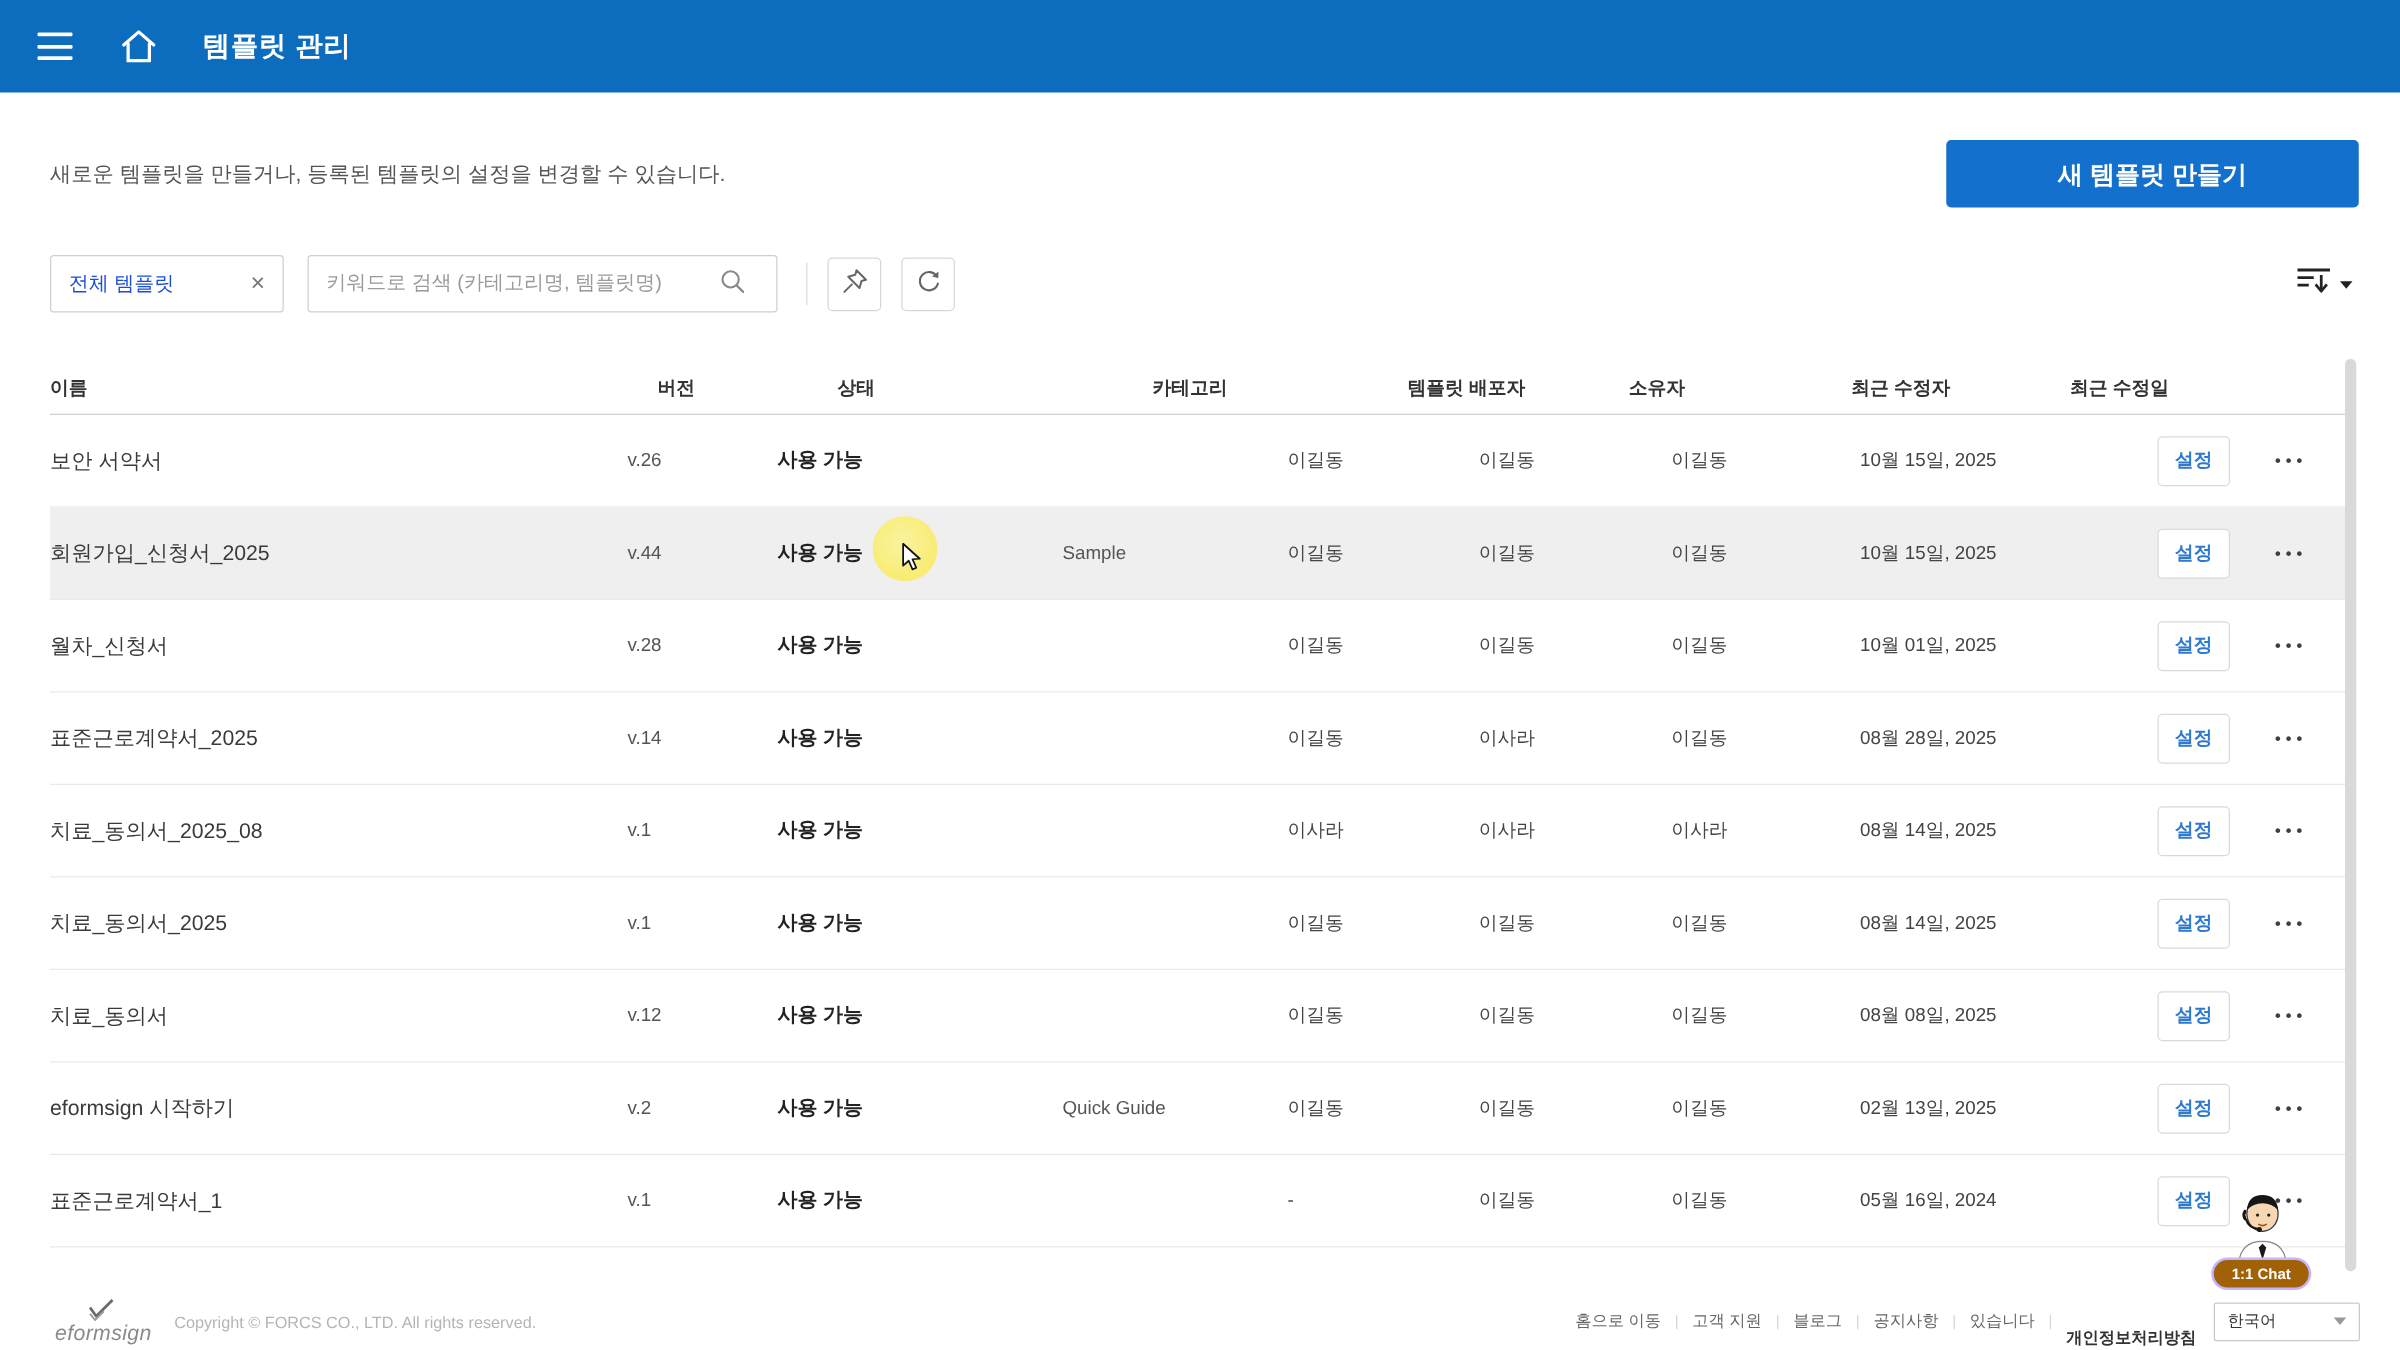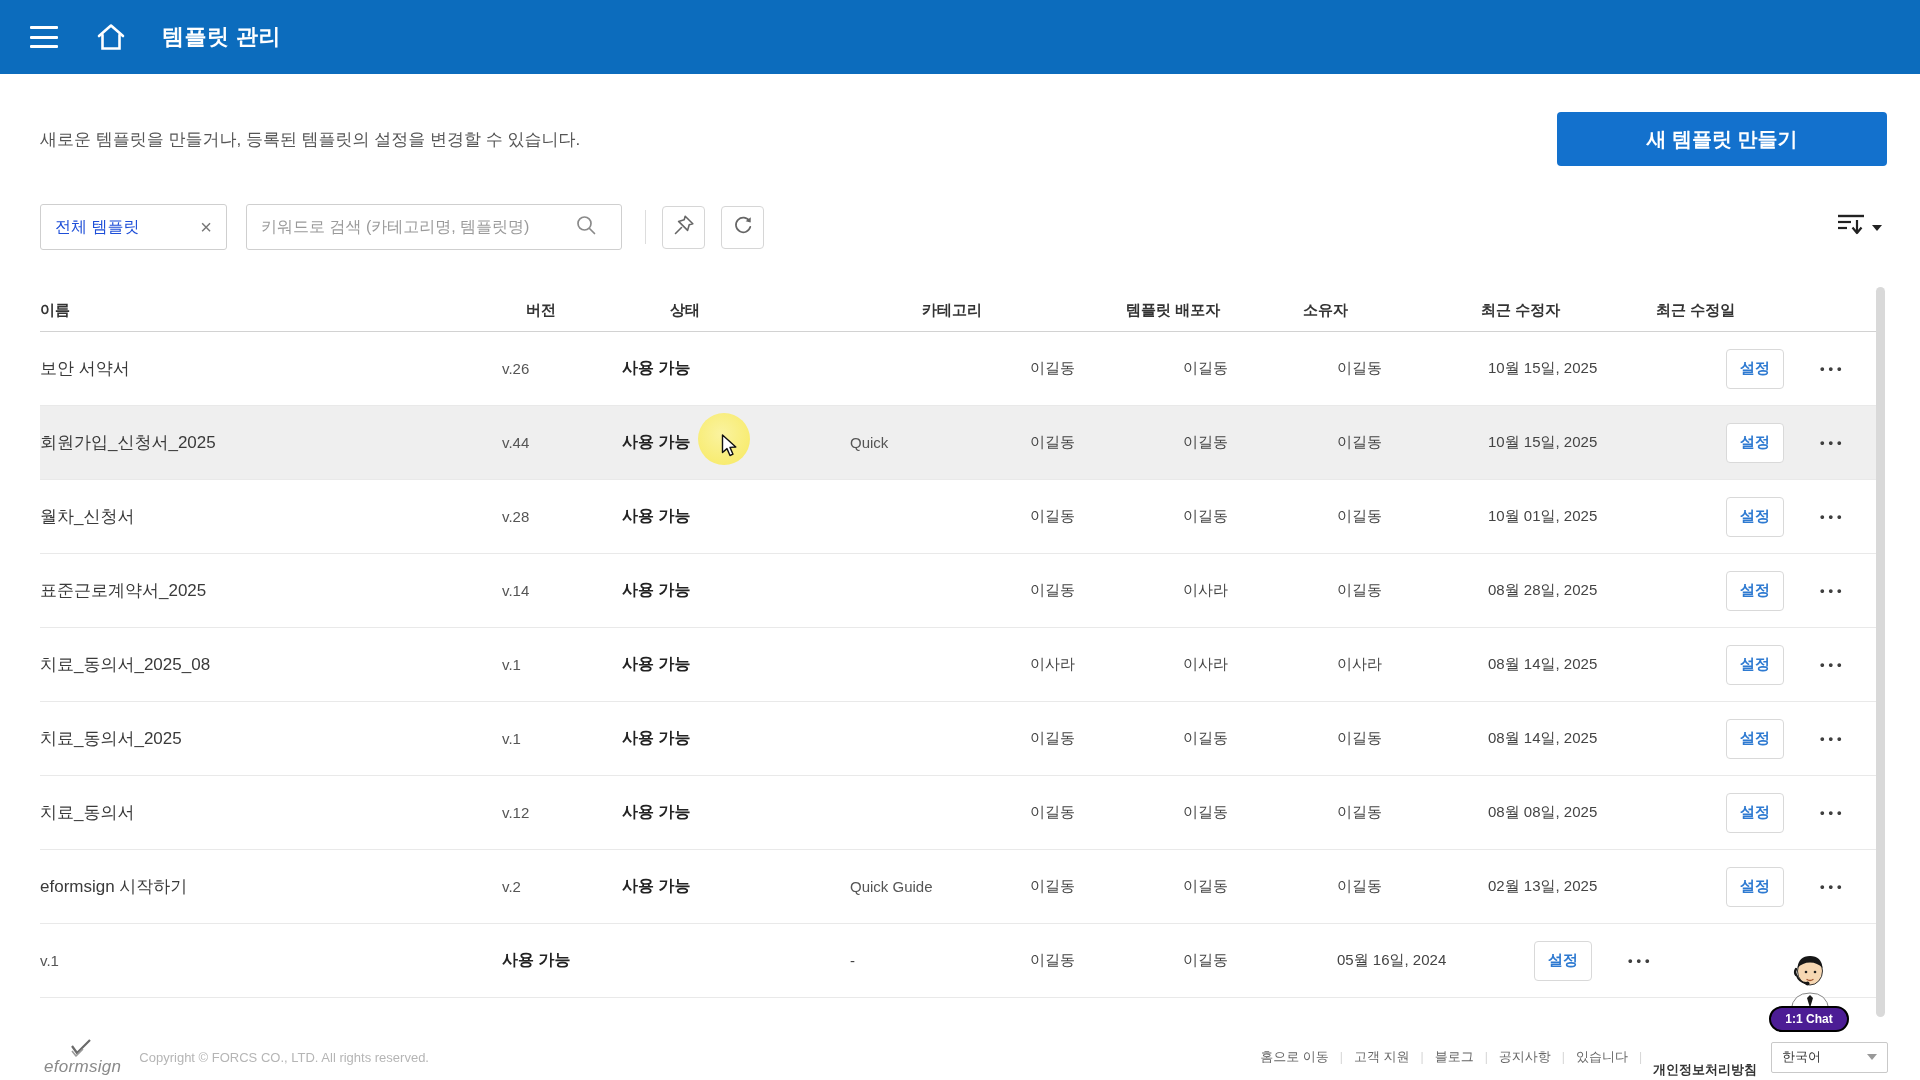--- a/index.html
+++ b/index.html
@@ -82,22 +82,22 @@
   .flink.bold { font-weight:bold; color:#333;margin-top:26px; }
   .fsep { color:#d5d5d5; font-size:12px; margin:0 11px; }
   .lang-select { width:117px; height:31px; border:1px solid #c9c9c9; border-radius:2px;
     margin-left:14px; display:flex; align-items:center; padding:0 10px; cursor:pointer; background:#fff; }
   .lang-select .lang-label { font-size:13px; color:#333; flex:1; }
   .lang-caret { width:0; height:0; border-left:5px solid transparent; border-right:5px solid transparent;
     border-top:6px solid #999; }
 
   
   .chat-widget { position:absolute; left:1765px; top:952px; width:90px; z-index:40; }
-  .chat-pill { position:absolute; left:4px; top:54px; width:80px; height:26px; background:#4c1d95;
-    border:2px solid #000000; border-radius:13px; color:#fff; font-size:12px; font-weight:bold;
+  .chat-pill { position:absolute; left:4px; top:54px; width:80px; height:26px; background:#a16207;
+    border:2px solid #c4b5fd; border-radius:13px; color:#fff; font-size:12px; font-weight:bold;
     display:flex; align-items:center; justify-content:center; cursor:pointer; }
   .chat-avatar { position:absolute; left:22px; top:0; }
 </style>
 </head>
 <body>
 
 <div class="topbar">
   <div class="menu-btn">
     <span></span>
       <span></span>
@@ -183,21 +183,21 @@
         <div class="td-date">10월 15일, 2025</div>
         <div class="td-actions">
           <button class="settings-btn">설정</button>
           <span class="more-btn">•••</span>
         </div>
       </div>
       <div class="trow hl">
         <div class="td-name">회원가입_신청서_2025</div>
         <div class="td-ver">v.44</div>
         <div class="td-status">사용 가능</div>
-        <div class="td-cat">Quick</div>
+        <div class="td-cat">Sample</div>
         <div class="td-person">이길동</div>
         <div class="td-person">이길동</div>
         <div class="td-person">이길동</div>
         <div class="td-date">10월 15일, 2025</div>
         <div class="td-actions">
           <button class="settings-btn">설정</button>
           <span class="more-btn">•••</span>
         </div>
       </div>
       <div class="trow">
@@ -278,20 +278,21 @@
         <div class="td-person">이길동</div>
         <div class="td-person">이길동</div>
         <div class="td-person">이길동</div>
         <div class="td-date">02월 13일, 2025</div>
         <div class="td-actions">
           <button class="settings-btn">설정</button>
           <span class="more-btn">•••</span>
         </div>
       </div>
       <div class="trow">
+        <div class="td-name">표준근로계약서_1</div>
         <div class="td-ver">v.1</div>
         <div class="td-status">사용 가능</div>
         <div class="td-cat"></div>
         <div class="td-person">-</div>
         <div class="td-person">이길동</div>
         <div class="td-person">이길동</div>
         <div class="td-date">05월 16일, 2024</div>
         <div class="td-actions">
           <button class="settings-btn">설정</button>
           <span class="more-btn">•••</span>

